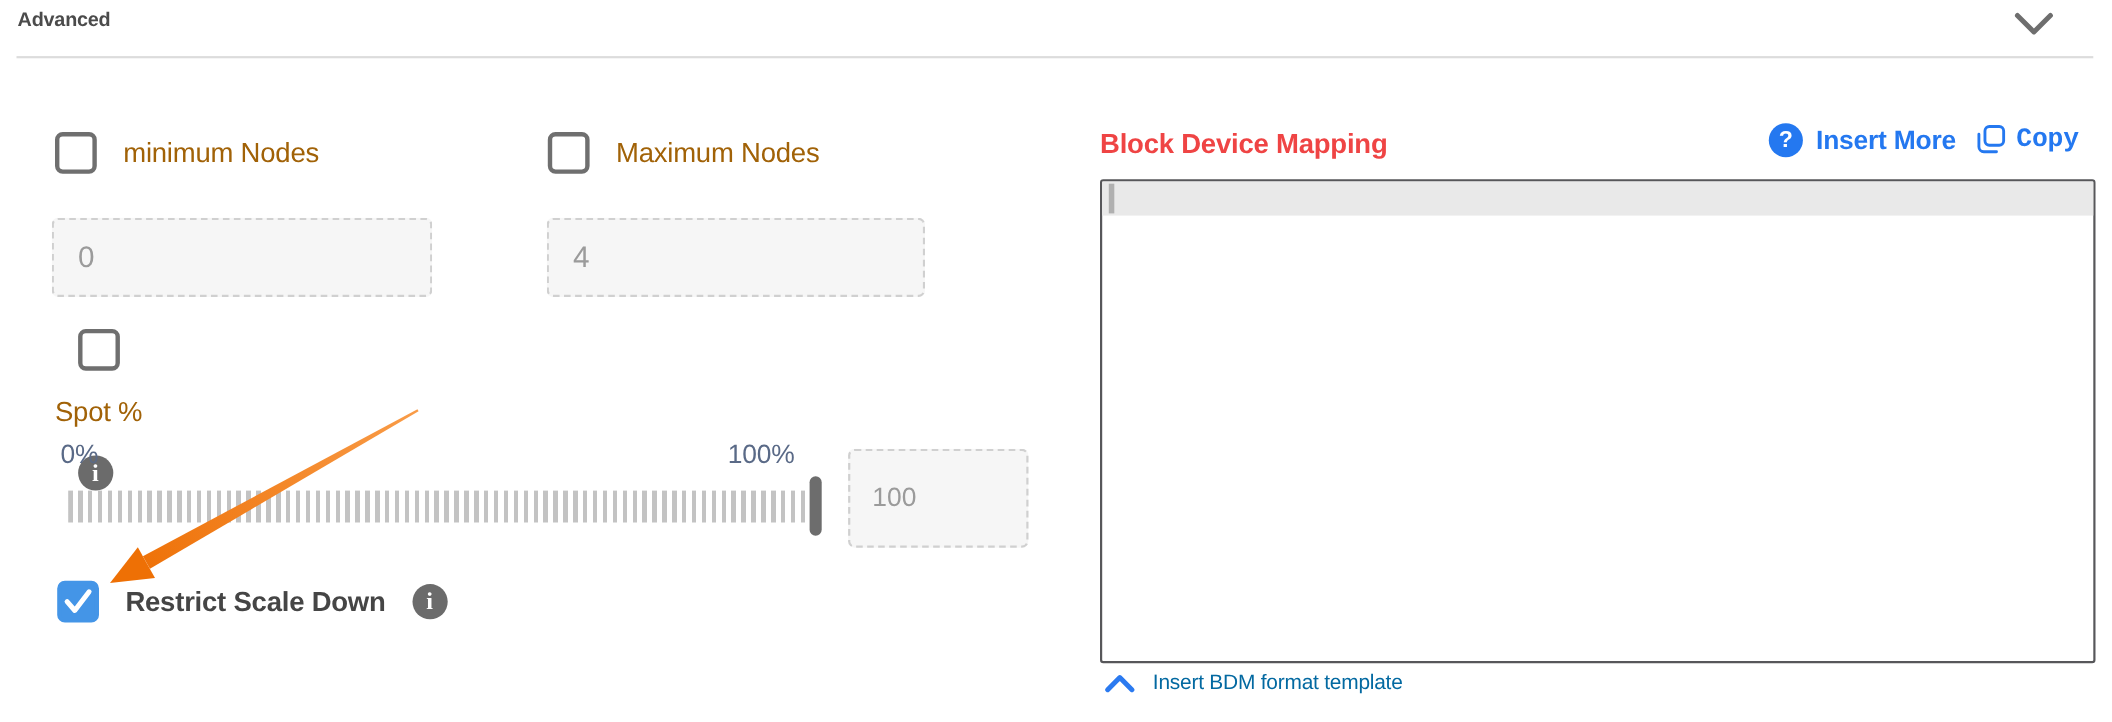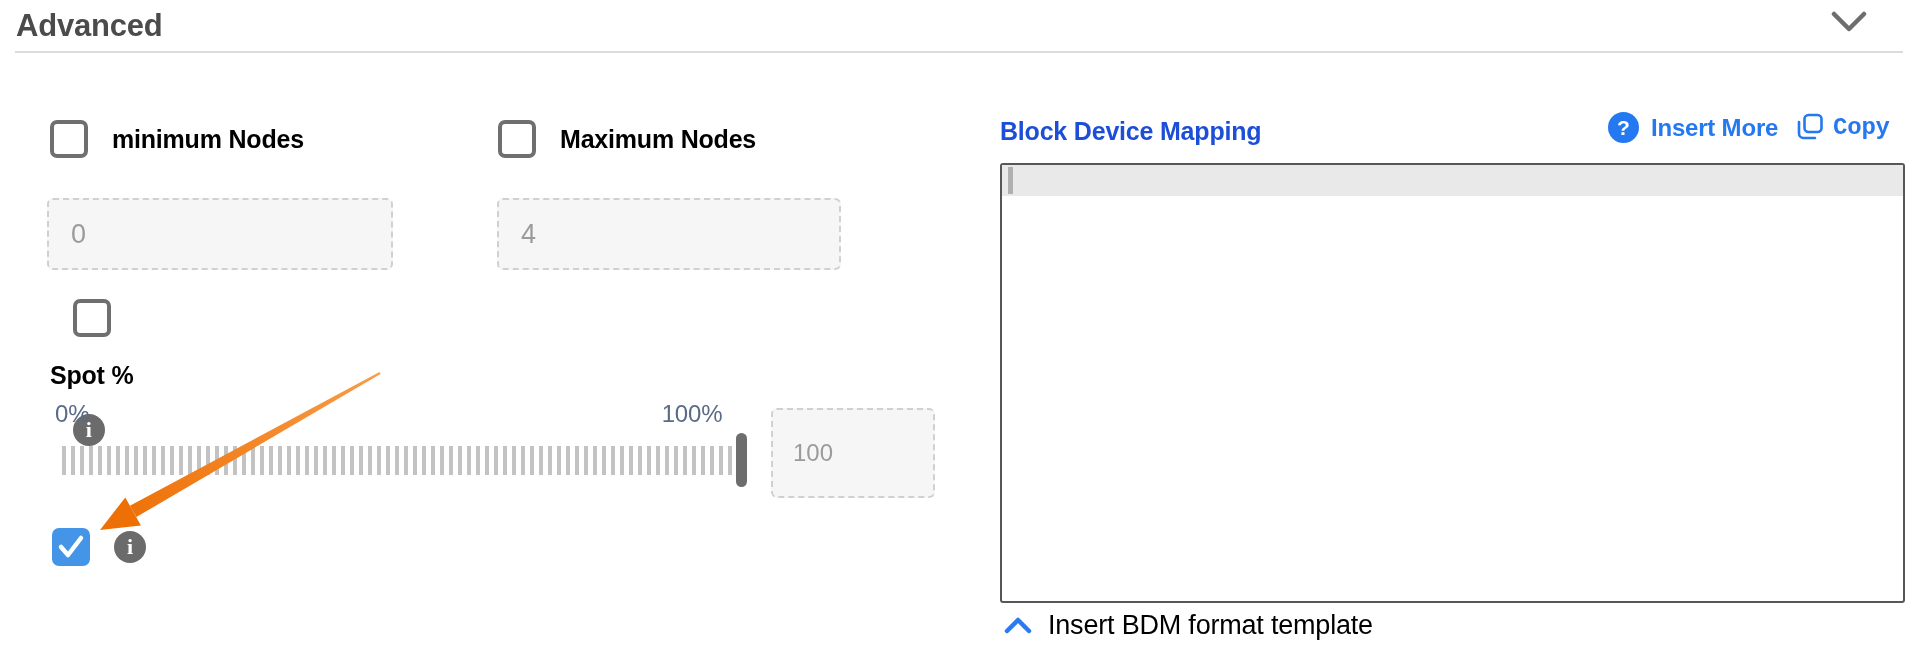--- a/index.html
+++ b/index.html
@@ -2,54 +2,54 @@
 <html><head>
 <meta charset="utf-8">
 <style>
   html,body{margin:0;padding:0;background:#fff;}
   .page{
     position:relative;width:1920px;height:656px;background:#fff;overflow:hidden;
     font-family:"Liberation Sans",sans-serif;color:#4b4b4b;
   }
   .abs{position:absolute;}
   
-  .adv-title{left:16px;top:8px;font-size:31px;font-weight:600;color:#4b4b4b;letter-spacing:-0.2px;}
+  .adv-title{left:16px;top:8px;font-size:18px;font-weight:600;color:#4b4b4b;letter-spacing:-0.2px;}
   .header-chevron{left:1831px;top:11px;width:36px;height:22px;cursor:pointer;}
   .divider{left:15px;top:51px;width:1888px;height:2px;background:#dcdcdc;}
   
   .cb-row{display:flex;align-items:center;gap:24px;}
   .checkbox{width:30px;height:30px;border:4px solid #6f6f6f;border-radius:7px;background:#fff;
             box-sizing:content-box;display:flex;align-items:center;justify-content:center;cursor:pointer;flex:0 0 auto;}
   .checkbox.checked{border-color:#4495e7;background:#4495e7;}
-  .cb-label{font-size:25px;font-weight:700;color:#000000;letter-spacing:-0.2px;white-space:nowrap;}
+  .cb-label{font-size:25px;font-weight:400;color:#a16207;letter-spacing:-0.2px;white-space:nowrap;}
   .cb-label.strong{font-weight:600;color:#454545;}
   .info-icon{width:32px;height:32px;border-radius:50%;background:#6b6b6b;color:#fff;
              display:flex;align-items:center;justify-content:center;
              font-family:"Liberation Serif",serif;font-weight:bold;font-size:22px;line-height:1;
              margin-left:-6px;cursor:pointer;flex:0 0 auto;}
   
   .dash-input{border:2px dashed #d0d0d0;border-radius:6px;background:#f6f6f6;color:#9b9b9b;
               font-family:"Liberation Sans",sans-serif;font-size:27px;padding:0 0 0 22px;outline:none;}
   
   .slider-label{font-size:24px;color:#5a6a87;letter-spacing:-0.2px;}
   .slider-track{left:62px;top:446px;width:683px;height:29px;cursor:pointer;
     background:repeating-linear-gradient(to right,#c3c3c3 0px,#c3c3c3 4px,transparent 4px,transparent 9px);}
   .slider-handle{left:736px;top:433px;width:11px;height:54px;border-radius:6px;background:#6d6d6d;cursor:grab;}
   
-  .bdm-title{left:1000px;top:117px;font-size:25px;font-weight:600;color:#1d4ed8;letter-spacing:-0.2px;}
+  .bdm-title{left:1000px;top:117px;font-size:25px;font-weight:600;color:#ef4444;letter-spacing:-0.2px;}
   .link-row{display:flex;align-items:center;cursor:pointer;color:#2478f0;}
   .q-icon{width:31px;height:31px;border-radius:50%;background:#2478f0;color:#fff;
           display:flex;align-items:center;justify-content:center;font-size:21px;font-weight:bold;line-height:1;}
   .link-text{font-size:24px;font-weight:600;letter-spacing:-0.2px;white-space:nowrap;}
   .editor{left:1000px;top:163px;width:905px;height:440px;border:2px solid #57575a;border-radius:3px;
           background:#fff;box-sizing:border-box;cursor:text;}
   .editor-line{position:absolute;left:0;top:0;right:0;height:31px;background:#e9e9e9;}
   .editor-cursor{position:absolute;left:6px;top:2px;width:5px;height:27px;background:#b0b0b0;}
   .insert-row{left:1004px;top:610px;display:flex;align-items:center;gap:16px;cursor:pointer;}
-  .insert-text{font-size:27px;font-weight:500;color:#000000;letter-spacing:-0.2px;white-space:nowrap;}
+  .insert-text{font-size:19px;font-weight:500;color:#0369a1;letter-spacing:-0.2px;white-space:nowrap;}
   .arrow-annotation{left:80px;top:360px;width:320px;height:185px;pointer-events:none;}
 </style>
 </head>
 <body>
 
 <div class="page">
 
   <div class="abs adv-title">Advanced</div>
   <svg class="abs header-chevron" viewBox="0 0 36 22">
     <polyline points="3,3 18,18 33,3" fill="none" stroke="#6e6e6e" stroke-width="4.5" stroke-linecap="round" stroke-linejoin="round"></polyline>
@@ -82,20 +82,21 @@
   <div class="abs slider-track"></div>
   <div class="abs slider-handle"></div>
   <input class="abs dash-input" style="left: 771px; top: 408px; width: 140px; height: 86px; font-size: 24px; padding-left: 20px;" value="100">
 
   <div class="abs cb-row" style="left:52px;top:528px;">
     <div class="checkbox checked">
       <svg width="30" height="30" viewBox="0 0 30 30">
         <polyline points="5,15 12,23 25,6" fill="none" stroke="#fff" stroke-width="4.5" stroke-linecap="round" stroke-linejoin="round"></polyline>
       </svg>
     </div>
+    <div class="cb-label strong">Restrict Scale Down</div>
     <div class="info-icon" style="margin-left:0;">
       <span>i</span>
     </div>
   </div>
 
   <svg class="abs arrow-annotation" viewBox="0 0 320 185">
     <defs>
       <linearGradient id="arrowGrad" gradientUnits="userSpaceOnUse" x1="300" y1="13" x2="20" y2="170">
         <stop offset="0" stop-color="#f99c48"></stop>
         <stop offset="1" stop-color="#ed6d01"></stop>

